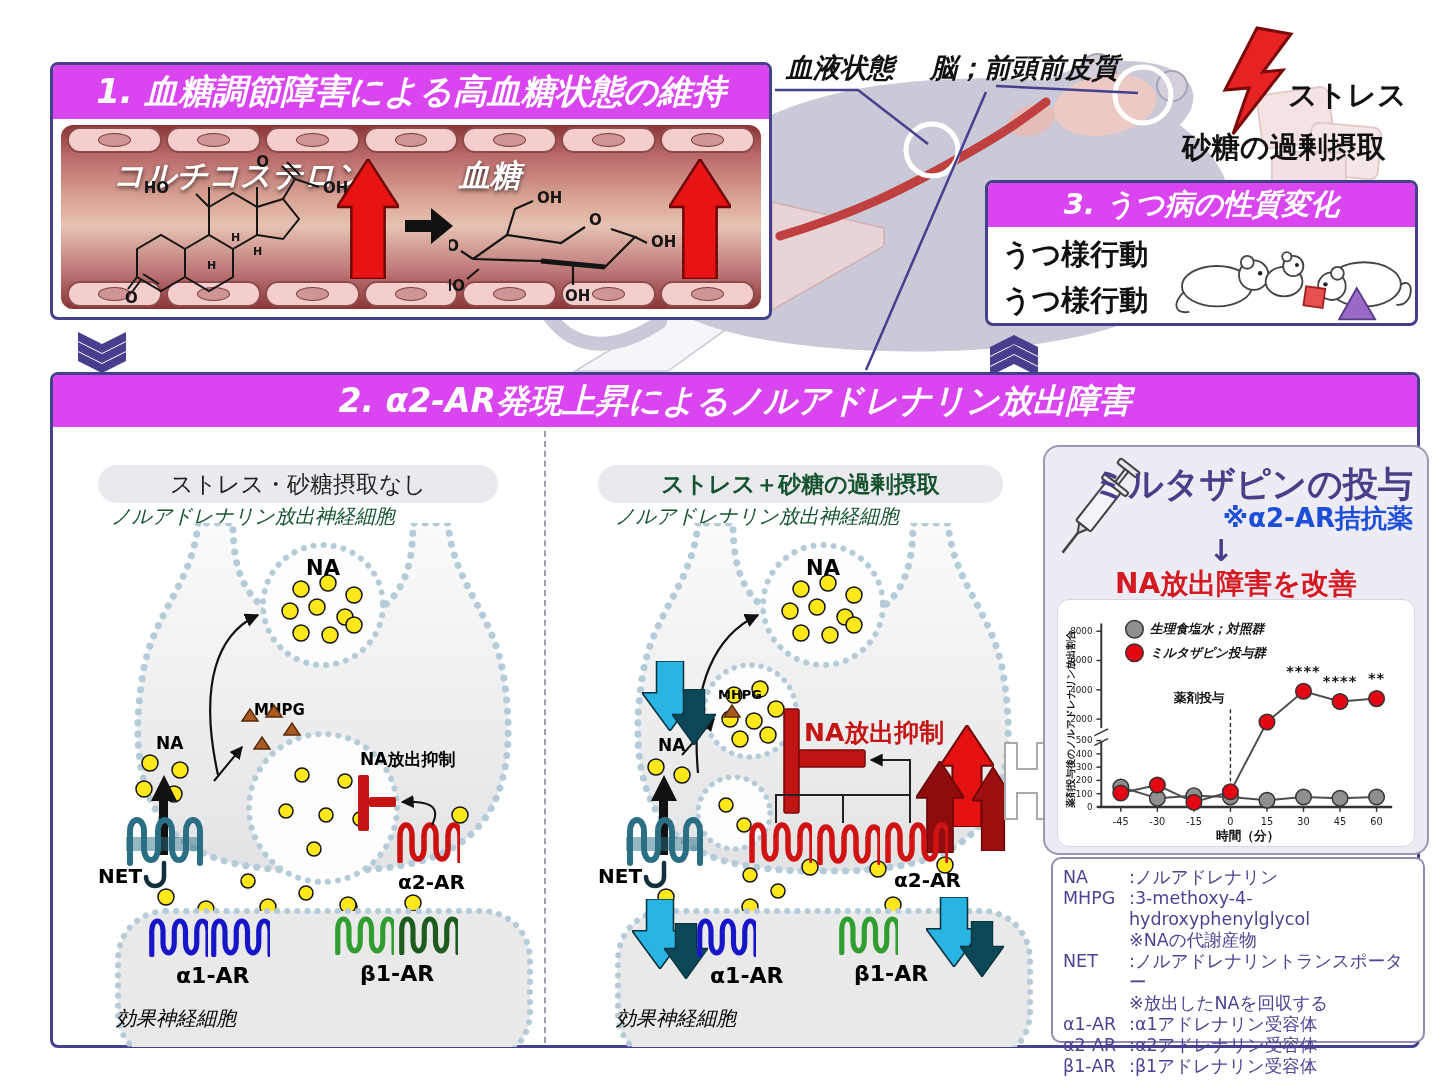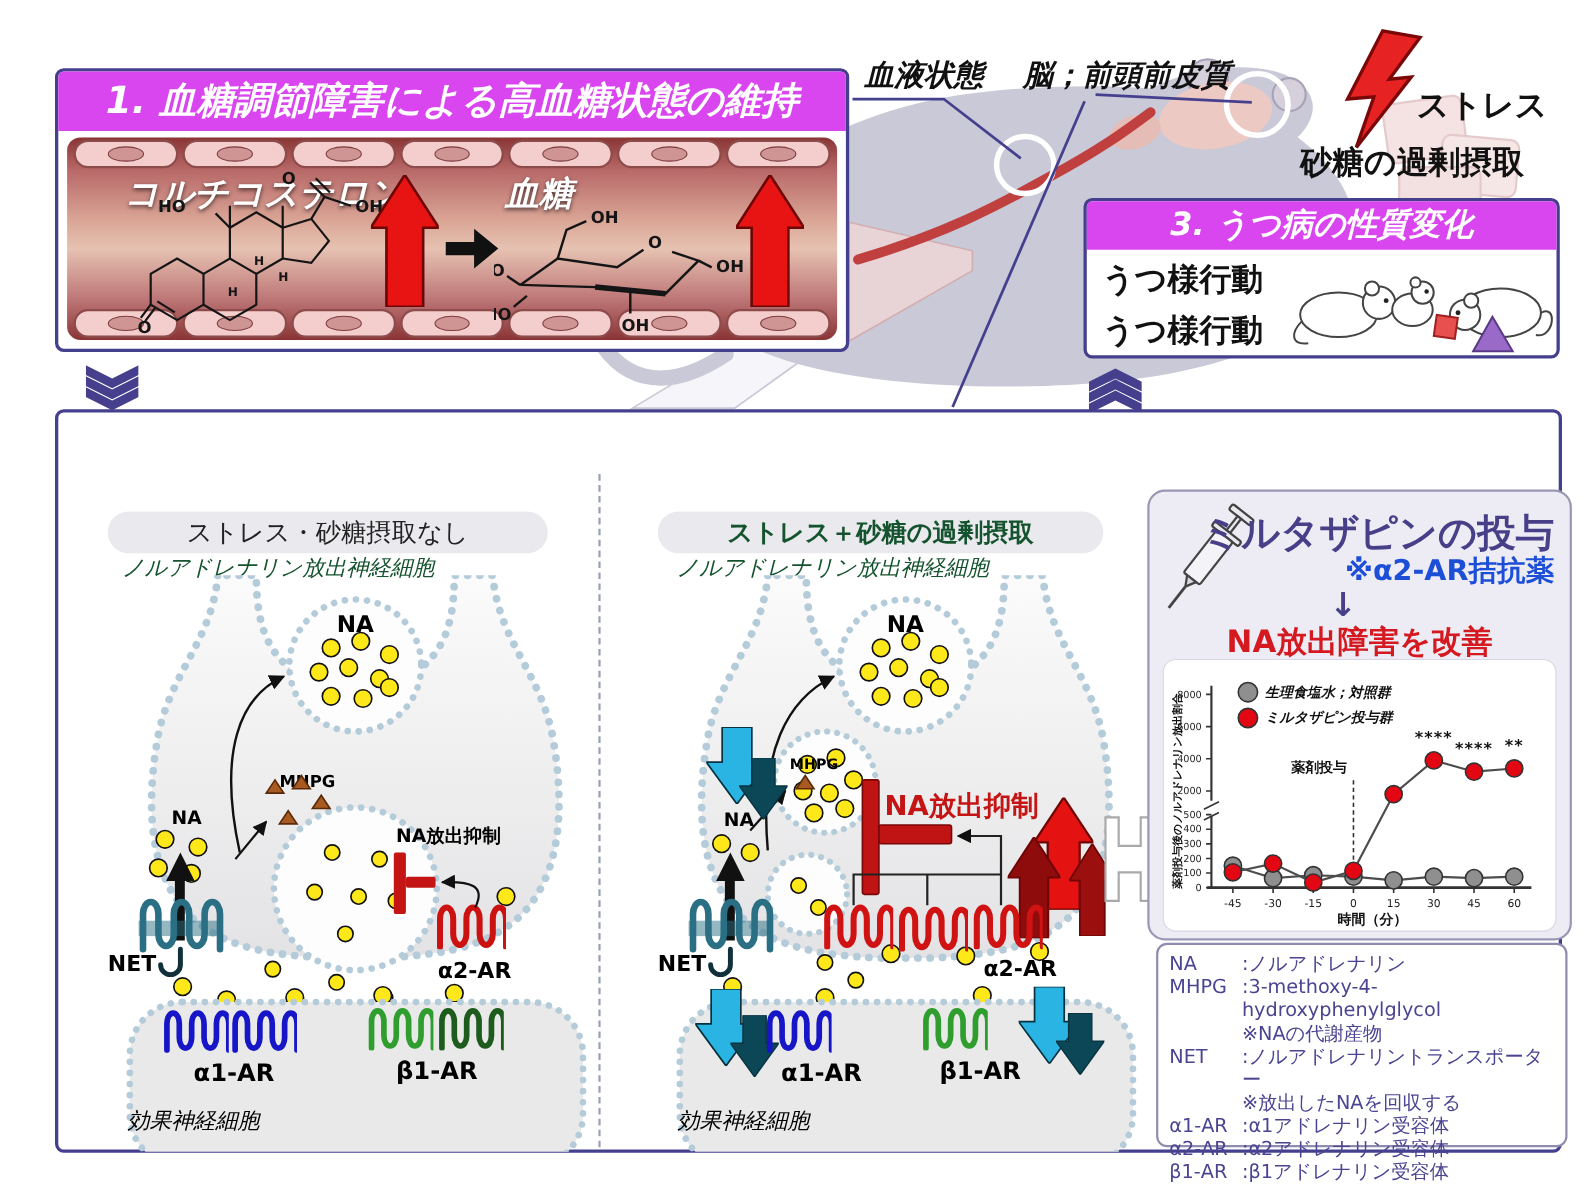--- a/index.html
+++ b/index.html
@@ -239,20 +239,21 @@
       </g>
       <circle cx="92" cy="46" r="2.4" fill="#222"></circle>
       <circle cx="132" cy="37" r="2.2" fill="#222"></circle>
       <circle cx="163" cy="58" r="2.4" fill="#222"></circle>
       <rect x="142" y="60" width="21" height="21" transform="rotate(8 142 60)" fill="#e85050" stroke="#a02020" stroke-width="2"></rect>
       <polygon points="178,96 197,62 217,96" fill="#9a6ac8" stroke="#5a3a88" stroke-width="2"></polygon>
     </svg>
   </div>
 
   <div class="abs pbox" style="left:50px;top:372px;width:1370px;height:676px">
+    <div class="ttl-bar" style="height:52px;border-radius:5px 5px 0 0;font-size:33px">2. α2-AR発現上昇によるノルアドレナリン放出障害</div>
 
     <div class="abs pill" style="left:45px;top:74px;width:400px;height:38px">ストレス・砂糖摂取なし</div>
     <div class="abs neuron-lab" style="left:58px;top:128px">ノルアドレナリン放出神経細胞</div>
 
     <div class="abs divider" style="left:491px;top:56px;height:612px"></div>
 
     <div class="abs pill purple" style="left:545px;top:74px;width:405px;height:38px">ストレス＋砂糖の過剰摂取</div>
     <div class="abs neuron-lab" style="left:562px;top:128px">ノルアドレナリン放出神経細胞</div>
 
     <svg class="abs" style="left:45px;top:148px" width="450" height="524" viewBox="0 0 450 524">

